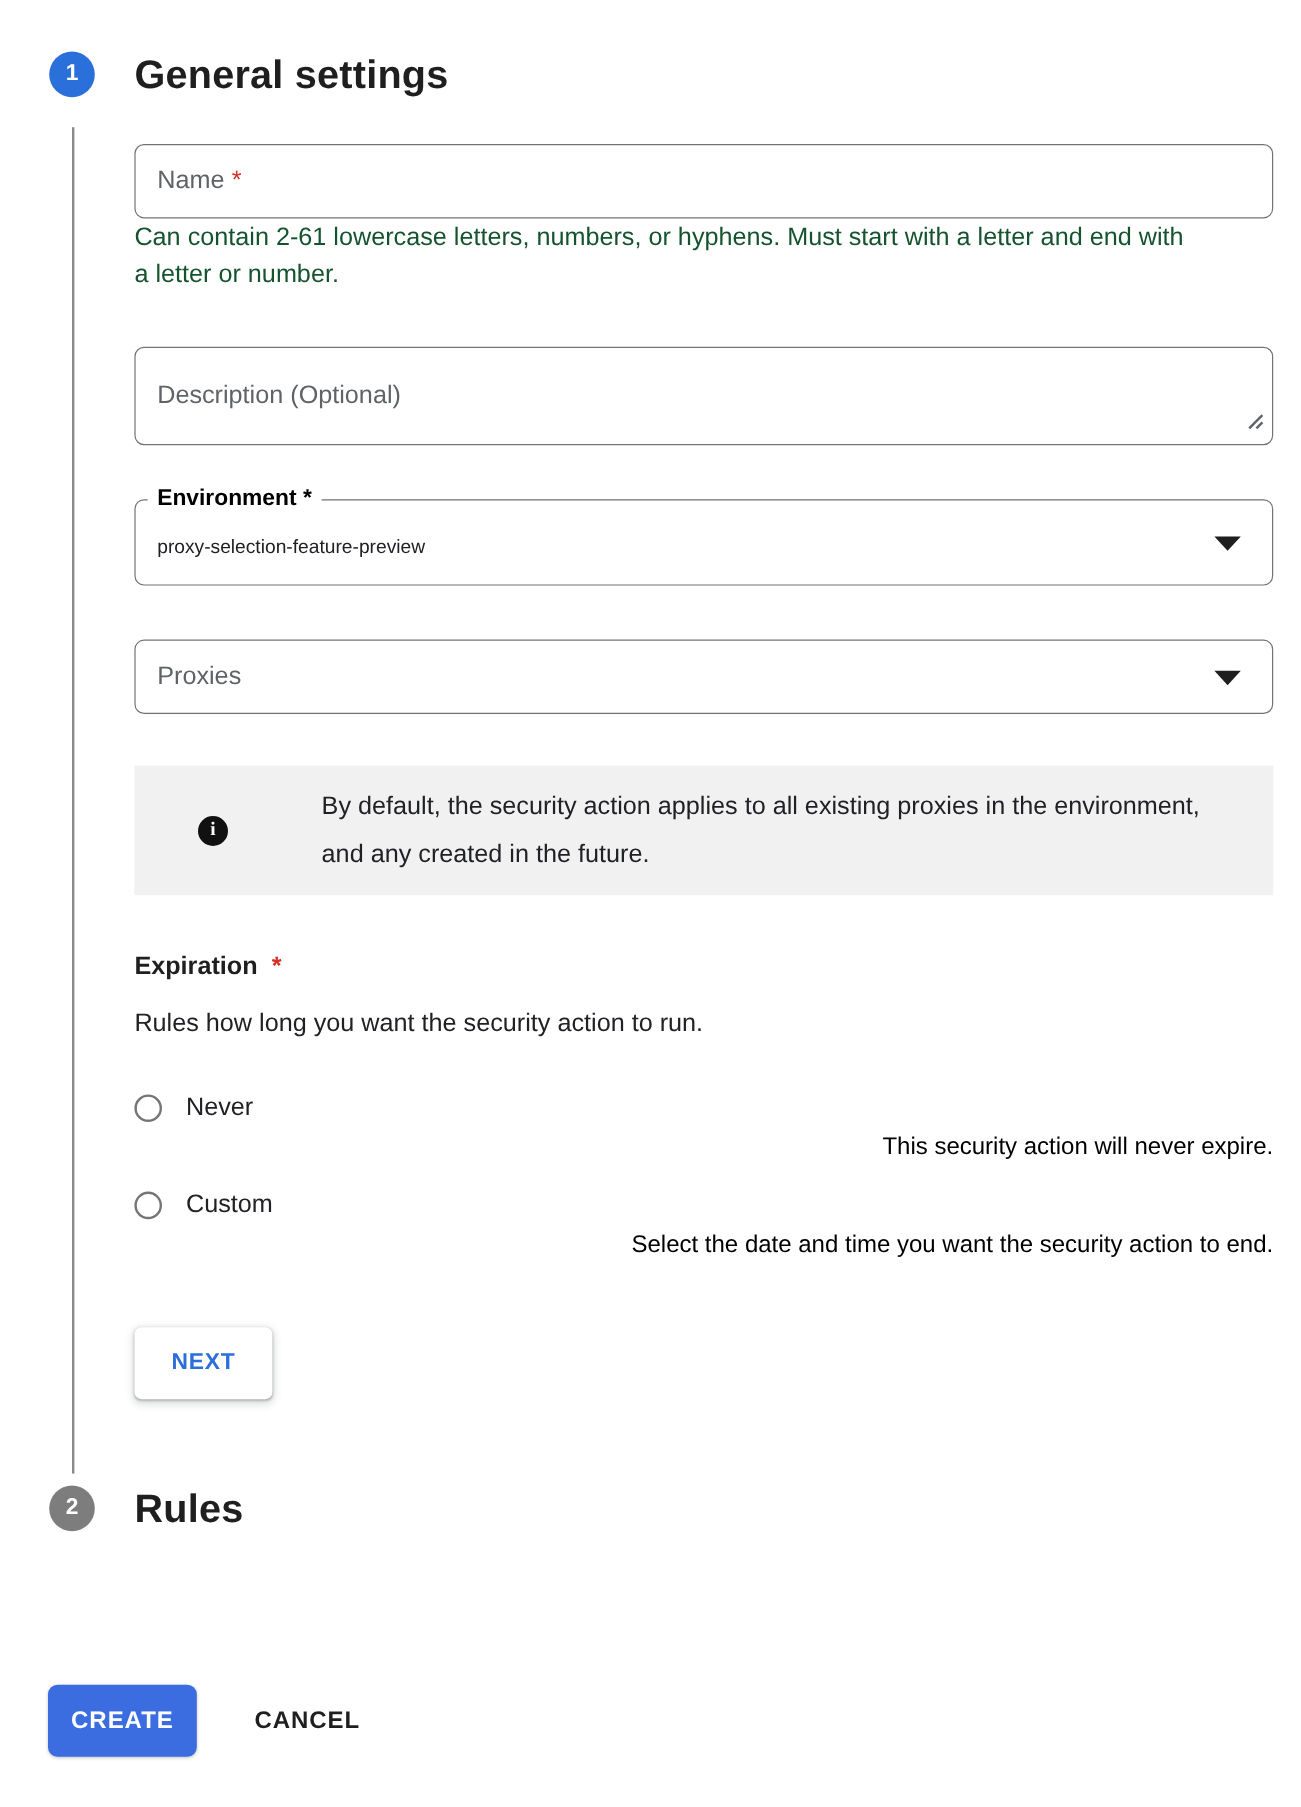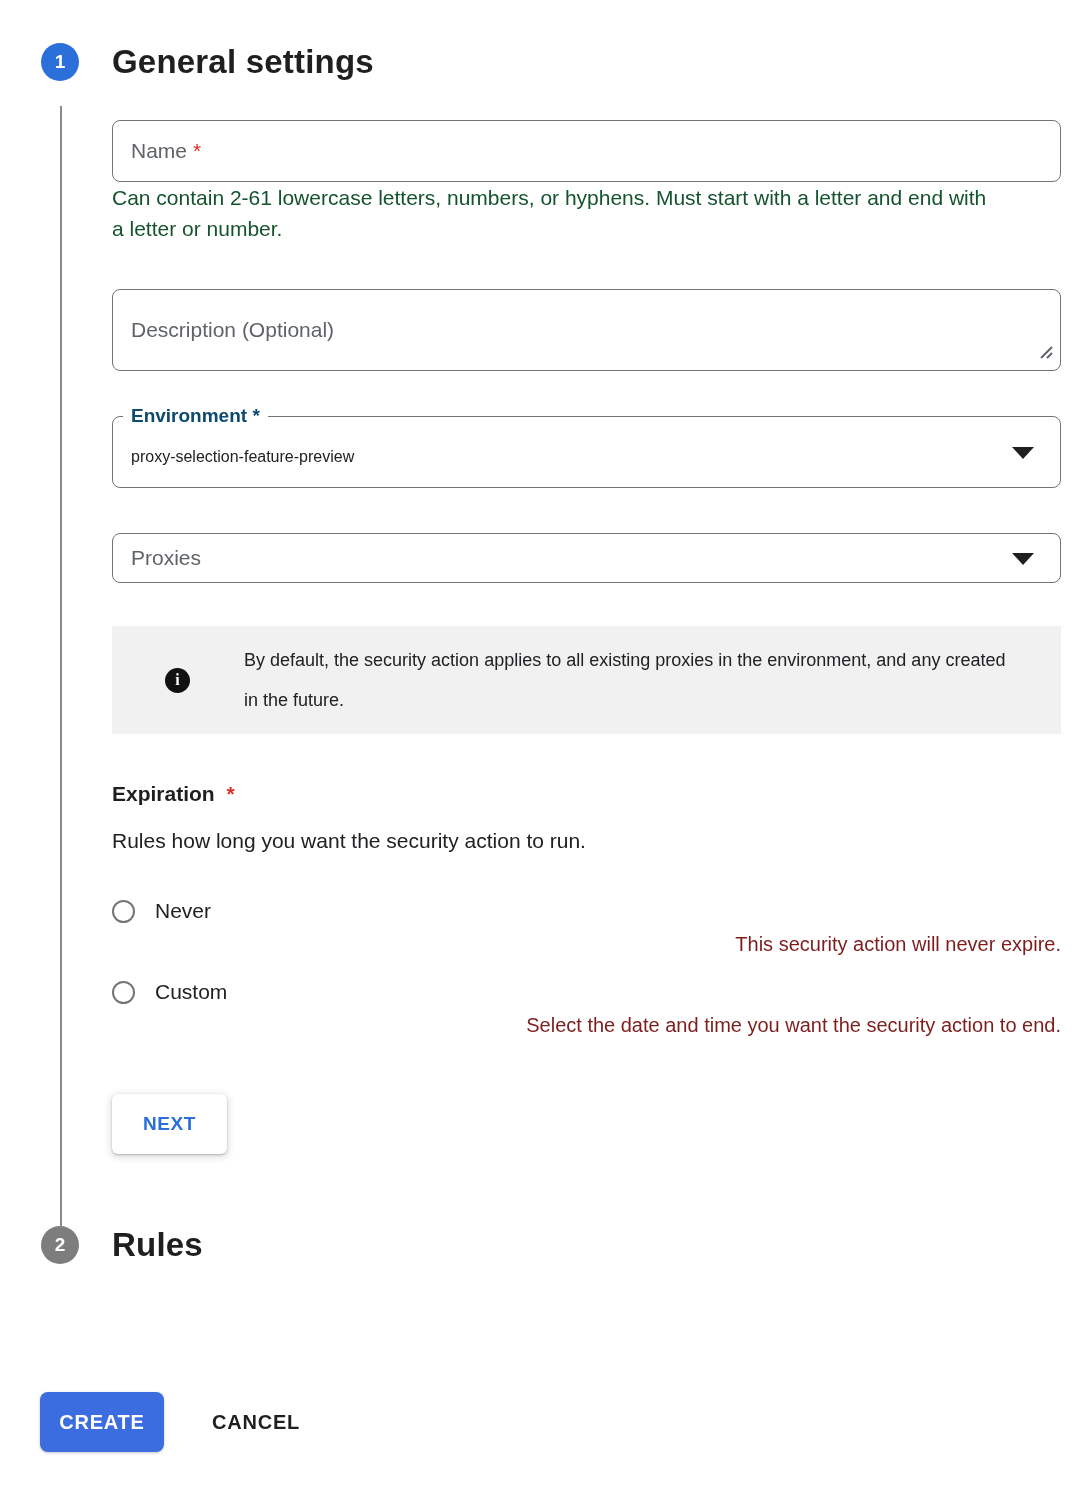--- a/index.html
+++ b/index.html
@@ -47,57 +47,57 @@
     font-size: 21px; line-height: 31px;
     color: #14532d; max-width: 890px;
   }
   .textarea { margin-top: 45px; height: 82px; align-items: center; }
   .resize-handle { position: absolute; right: 7px; bottom: 6px; }
   
   .outlined { margin-top: 45px; height: 72px; padding-top: 10px; }
   .outlined .float-label {
     position: absolute; top: -12px; left: 10px;
     background: #ffffff; padding: 0 8px;
-    font-size: 19px; font-weight: bold; color: #0c4a6e;
+    font-size: 19px; font-weight: bold; color: #000000;
   }
   .select-value { font-size: 16px; color: #202124; }
-  .select.plain2 { margin-top: 45px; height: 50px; }
+  .select.plain2 { margin-top: 45px; height: 62px; }
   .caret {
     position: absolute; right: 26px; top: 50%; margin-top: -5px;
     width: 0; height: 0;
     border-left: 11px solid transparent;
     border-right: 11px solid transparent;
     border-top: 12px solid #1f1f1f;
   }
   
   .info-banner {
     margin-top: 43px; background: #f1f1f1;
     display: flex; align-items: center;
     padding: 14px 40px 14px 53px; min-height: 108px;
   }
   .info-icon {
     width: 25px; height: 25px; border-radius: 50%;
     background: #111111; color: #ffffff;
     font-size: 16px; font-weight: bold;
     display: flex; align-items: center; justify-content: center;
     flex: 0 0 25px; font-family: "Liberation Serif", serif;
   }
-  .info-text { margin-left: 54px; font-size: 18px; line-height: 40px; color: #202124; max-width: 770px; }
+  .info-text { margin-left: 78px; font-size: 21px; line-height: 40px; color: #202124; max-width: 770px; }
   
   .section-label { margin-top: 48px; font-size: 21px; font-weight: bold; color: #1f1f1f; }
   .section-desc { margin-top: 23px; font-size: 21px; color: #202124; }
   .radio-group { margin-top: 46px; text-align: right; }
   .radio-row { display: flex; align-items: center; cursor: pointer; }
   .radio-row + .radio-desc { margin-top: 8px; }
   .radio-circle {
     width: 23px; height: 23px; border-radius: 50%;
     border: 2.5px solid #757575; background: #ffffff; flex: 0 0 23px;
   }
   .radio-label { margin-left: 20px; font-size: 21px; color: #202124; }
-  .radio-desc { margin-left: 22px; font-size: 20px; color: #7f1d1d; line-height: 26px; }
+  .radio-desc { margin-left: 22px; font-size: 20px; color: #000000; line-height: 26px; }
   .radio-option + .radio-option { margin-top: 23px; }
   
   .next-btn {
     margin-top: 56px; display: inline-block;
     background: #ffffff; border: none; border-radius: 6px;
     padding: 19px 31px; font-family: "Liberation Sans", sans-serif;
     font-size: 19px; font-weight: bold; letter-spacing: 0.6px;
     color: #2b6fdb; cursor: pointer;
     box-shadow: 0 1px 2px rgba(60,64,67,.3), 0 2px 6px 2px rgba(60,64,67,.15);
   }

